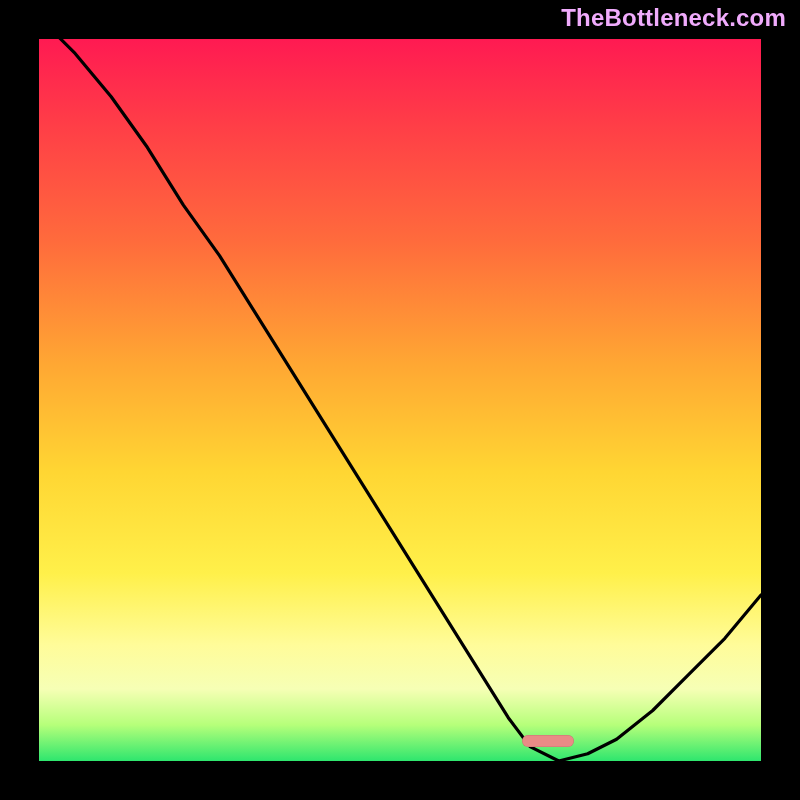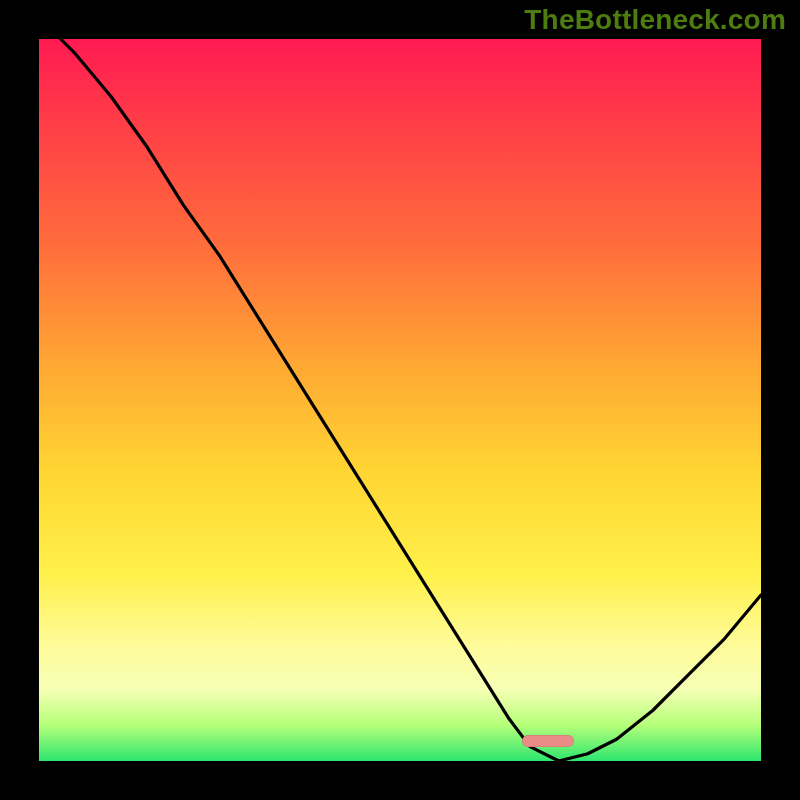--- a/index.html
+++ b/index.html
@@ -14,22 +14,22 @@
   .wrap {
     position: relative;
     width: 800px;
     height: 800px;
     background: #000;
   }
   .watermark {
     position: absolute;
     top: 4px;
     right: 14px;
-    color: #4d7c0f;
-    font-size: 28px;
+    color: #f0abfc;
+    font-size: 24px;
     font-weight: 600;
     letter-spacing: 0.2px;
     user-select: none;
     margin-left: 24px;
   }
   .plot {
     position: absolute;
     left: 39px;
     top: 39px;
     width: 722px;

